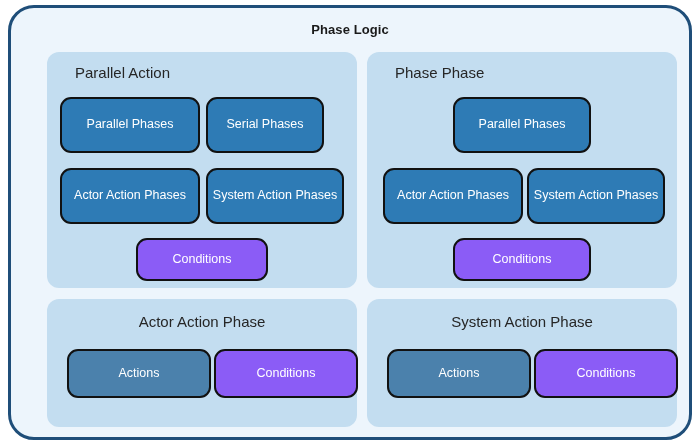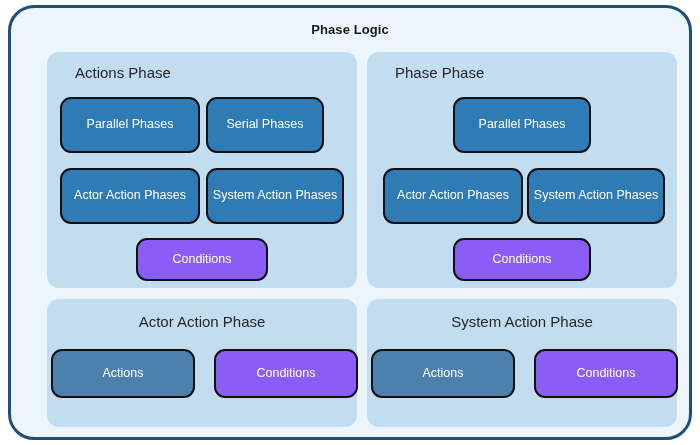--- a/index.html
+++ b/index.html
@@ -102,34 +102,34 @@
   .n-pp-system     { left: 159px; top: 116px; width: 138px; height: 56px; }
   .n-pp-conditions { left: 89px;  top: 186px; width: 132px; height: 43px; }
 
   
   .n-sp-parallel   { left: 86px;  top: 45px;  width: 138px; height: 56px; }
   .n-sp-actor      { left: 16px;  top: 116px; width: 140px; height: 56px; }
   .n-sp-system     { left: 160px; top: 116px; width: 138px; height: 56px; }
   .n-sp-conditions { left: 86px;  top: 186px; width: 138px; height: 43px; }
 
   
-  .n-b-actions    { left: 4px;  top: 50px; width: 144px; height: 49px; }
+  .n-b-actions    { left: 20px;  top: 50px; width: 144px; height: 49px; }
   .n-b-conditions { left: 167px; top: 50px; width: 144px; height: 49px; }
 </style>
 </head>
 <body>
 
 <div id="diagram-root">
 
   <div class="outer-frame">
 
     <div class="diagram-title">Phase Logic</div>
 
     <div class="panel panel-tl">
-      <div class="panel-title left-aligned">Actions Phase</div>
+      <div class="panel-title left-aligned">Parallel Action</div>
 
       <div class="node fill-medium n-pp-parallel">Parallel Phases</div>
 
       <div class="node fill-medium n-pp-serial">Serial Phases</div>
 
       <div class="node fill-medium n-pp-actor">Actor Action Phases</div>
 
       <div class="node fill-medium n-pp-system">System Action Phases</div>
 
       <div class="node fill-dark n-pp-conditions">Conditions</div>

